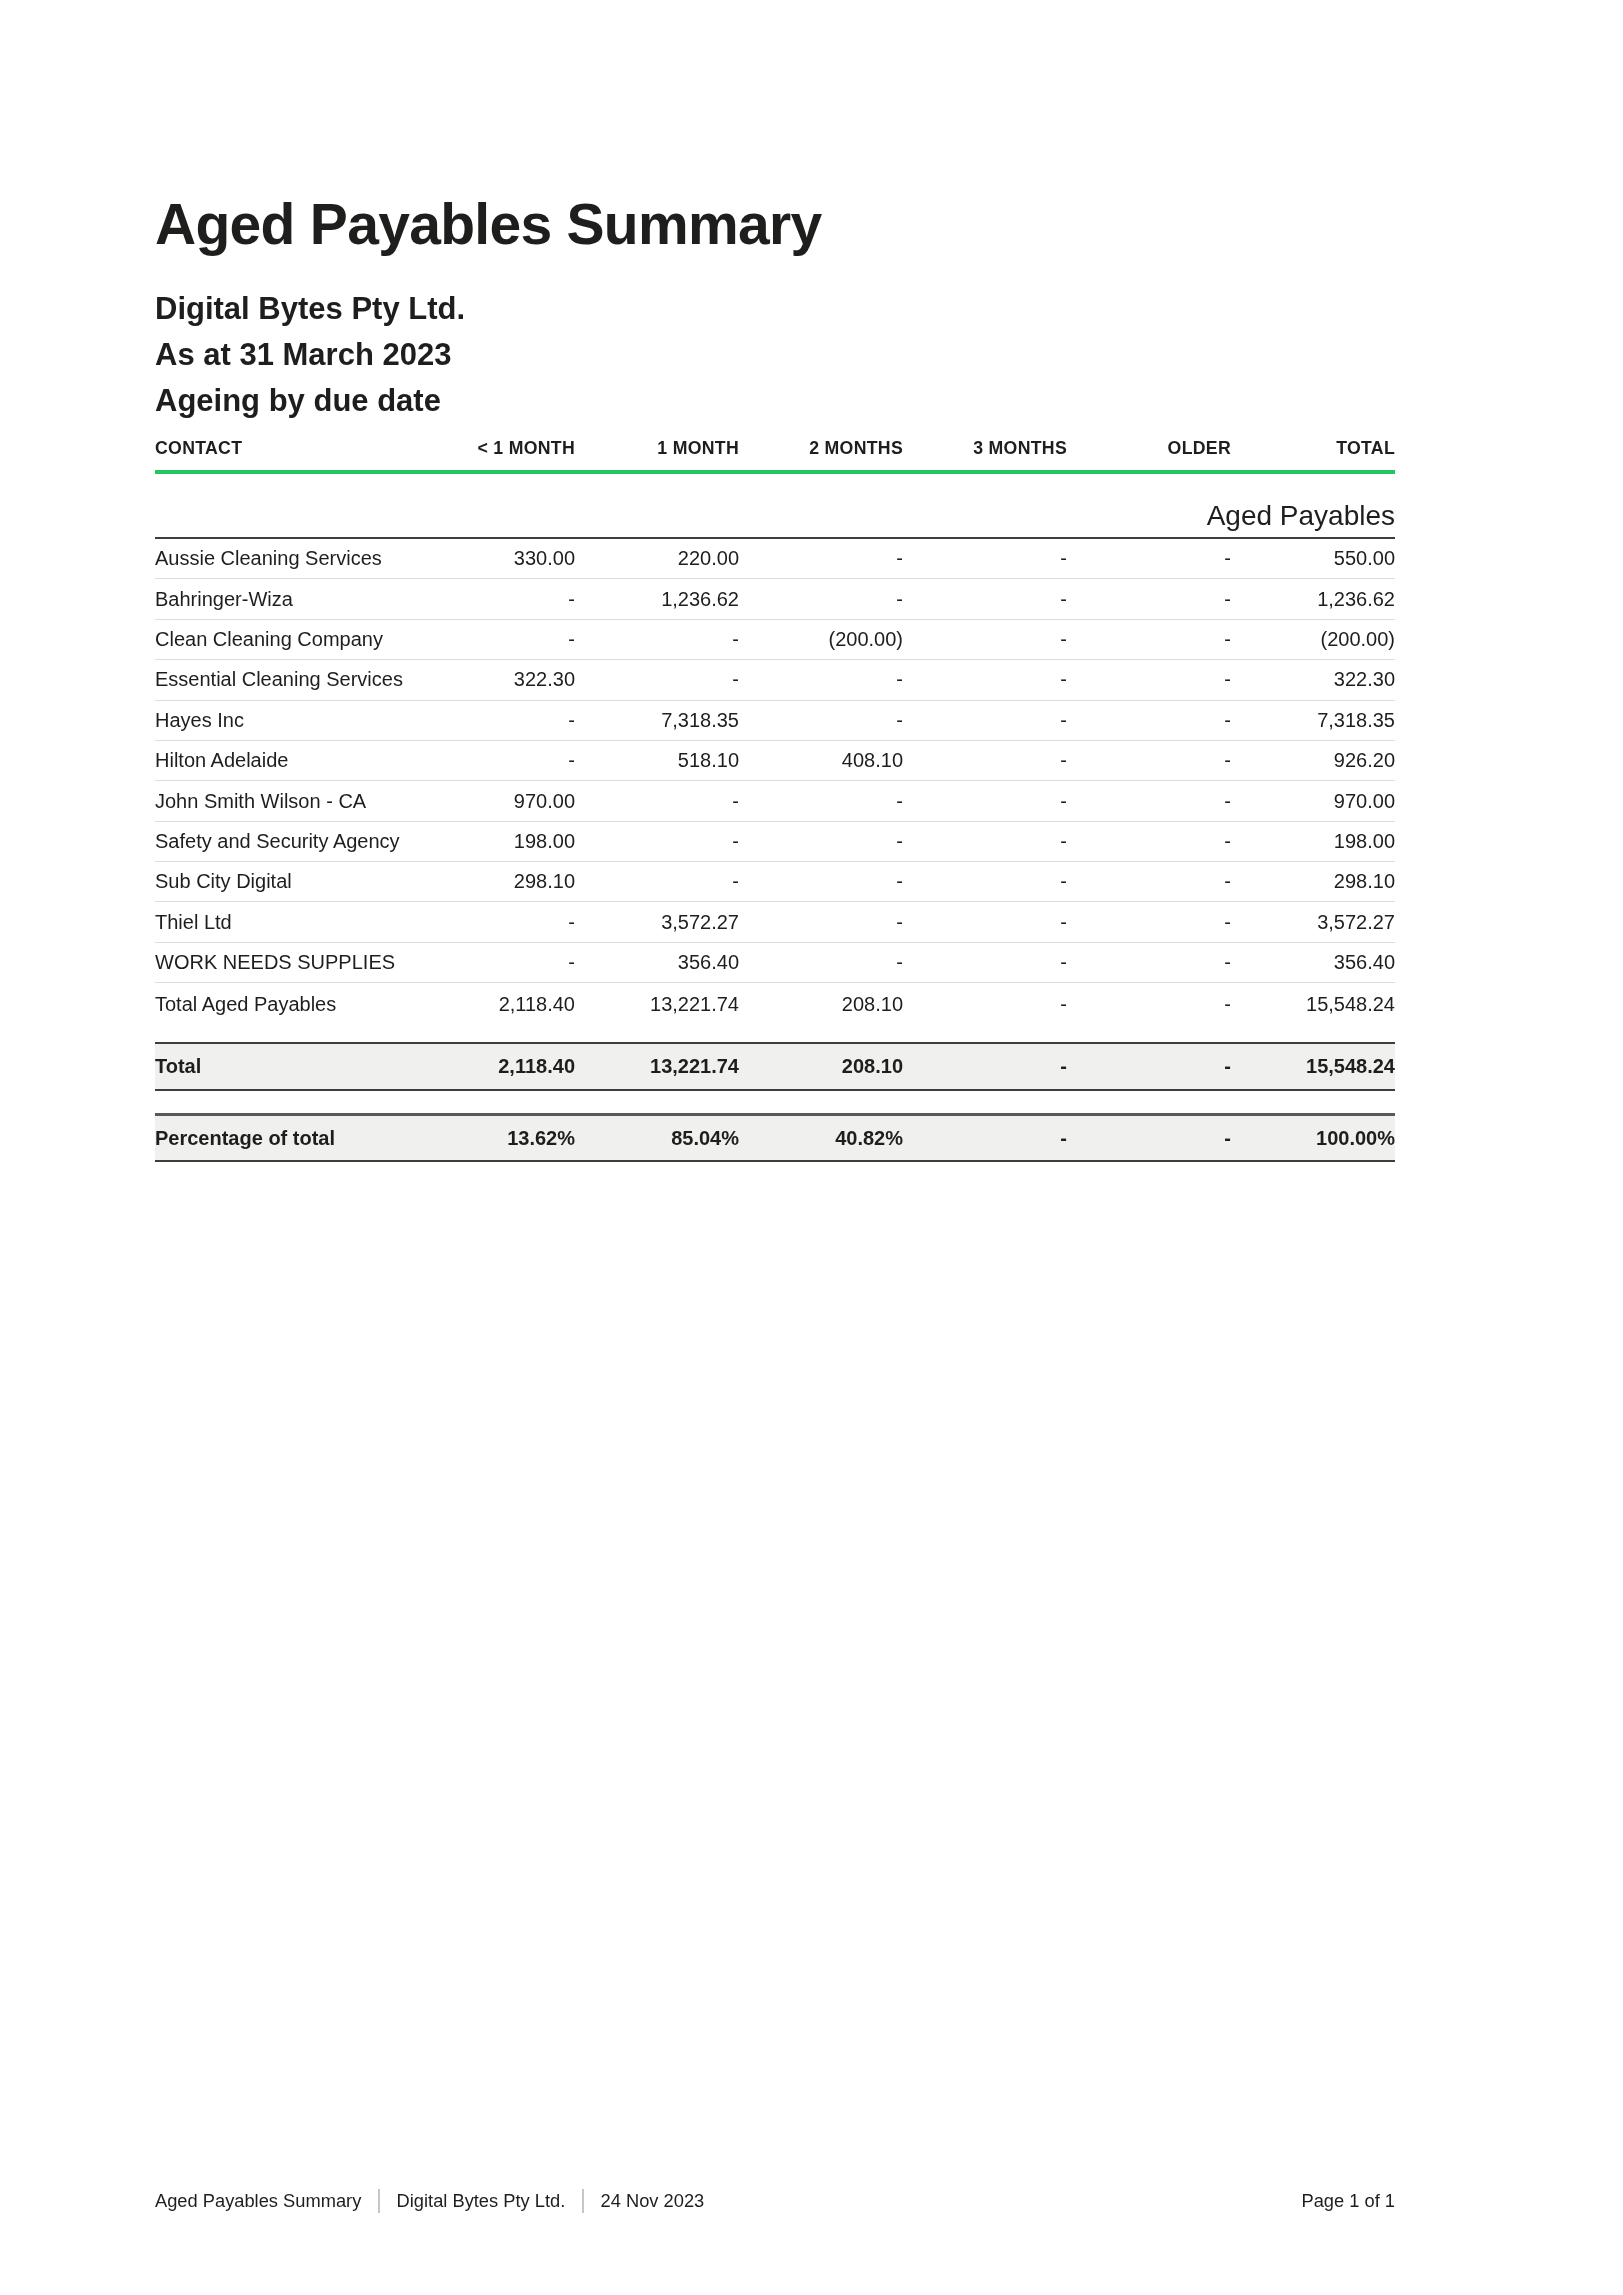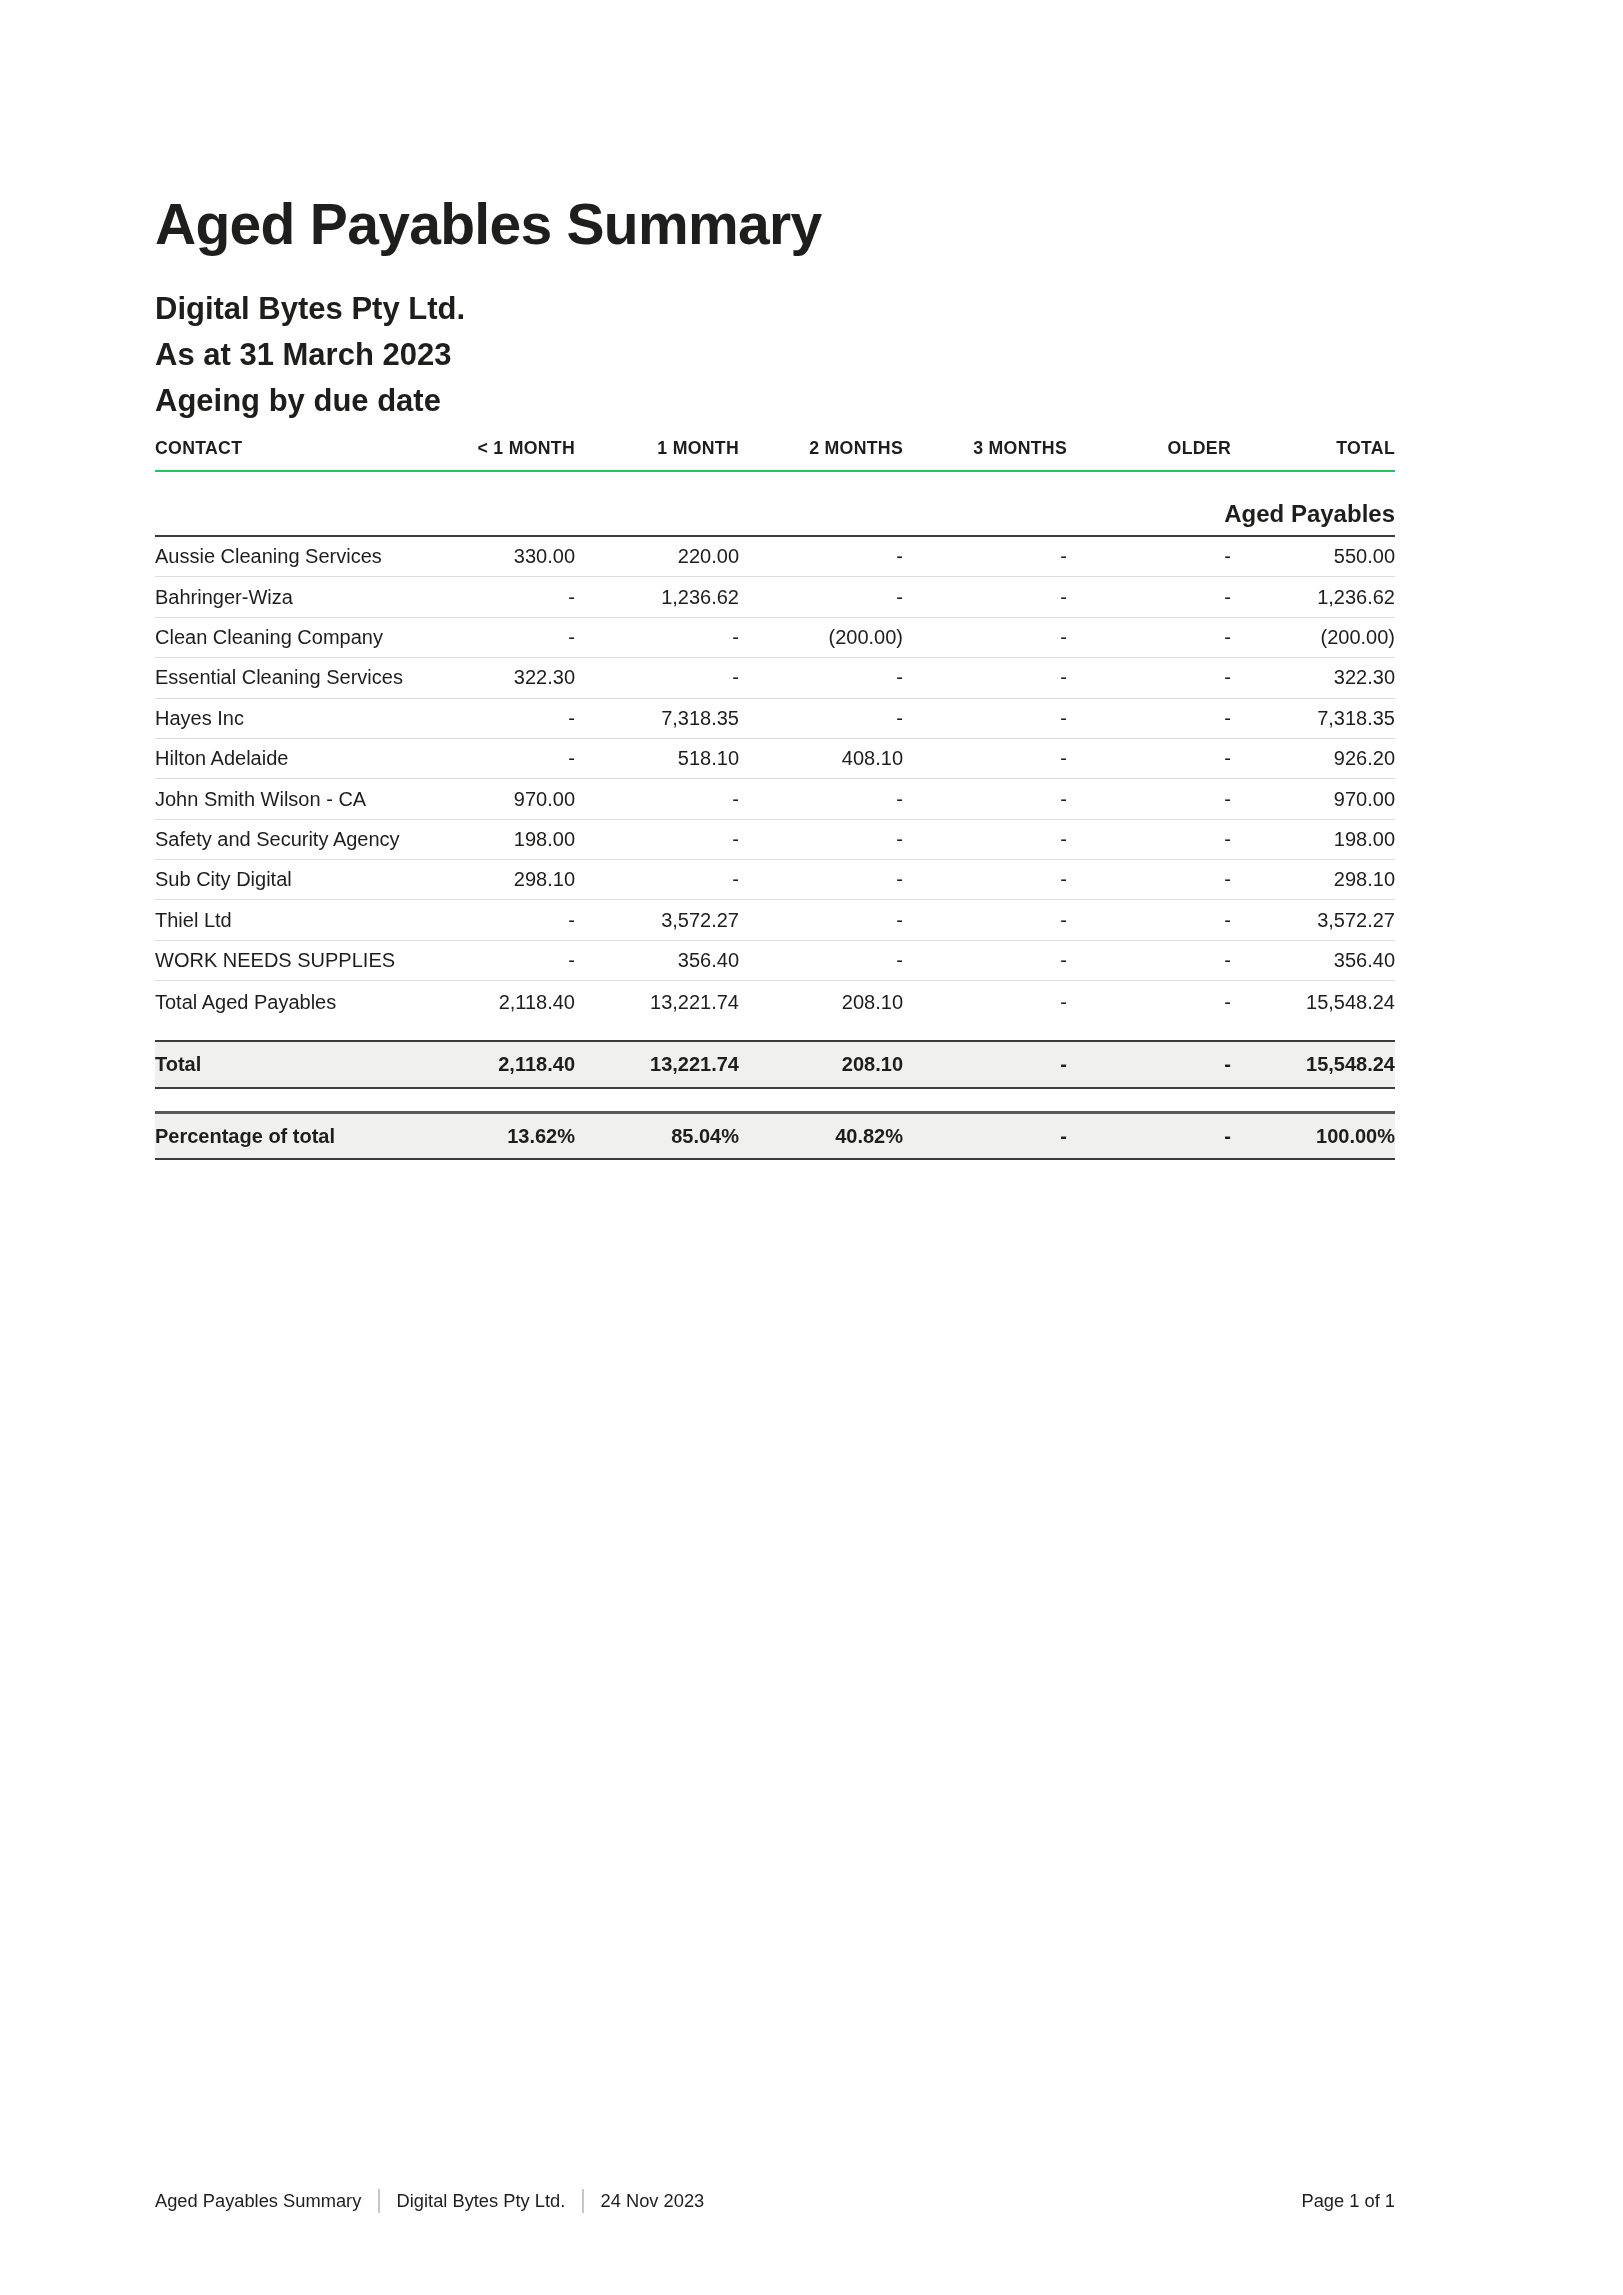--- a/index.html
+++ b/index.html
@@ -39,27 +39,27 @@
   }
   table.main { margin-top: 14.4px; }
   col.num { width: 164px; }
   thead th {
     font-size: 17.7px;
     font-weight: 700;
     letter-spacing: 0.3px;
     text-align: right;
     vertical-align: bottom;
     padding: 0 0 10.5px 0;
-    border-bottom: 2px solid #22c55e;
+    border-bottom: 4px solid #22c55e;
     white-space: nowrap;
   }
   thead th.contact { text-align: left; }
   td.section-cell {
-    font-size: 24px;
-    font-weight: 700;
+    font-size: 28px;
+    font-weight: 400;
     padding: 29px 0 9.2px 0;
     border-bottom: 2px solid #3d3d3c;
   }
   tbody td {
     font-size: 20px;
     line-height: 25px;
     padding: 7.2px 0;
     border-bottom: 1.3px solid #dcdcda;
     text-align: right;
     white-space: nowrap;

